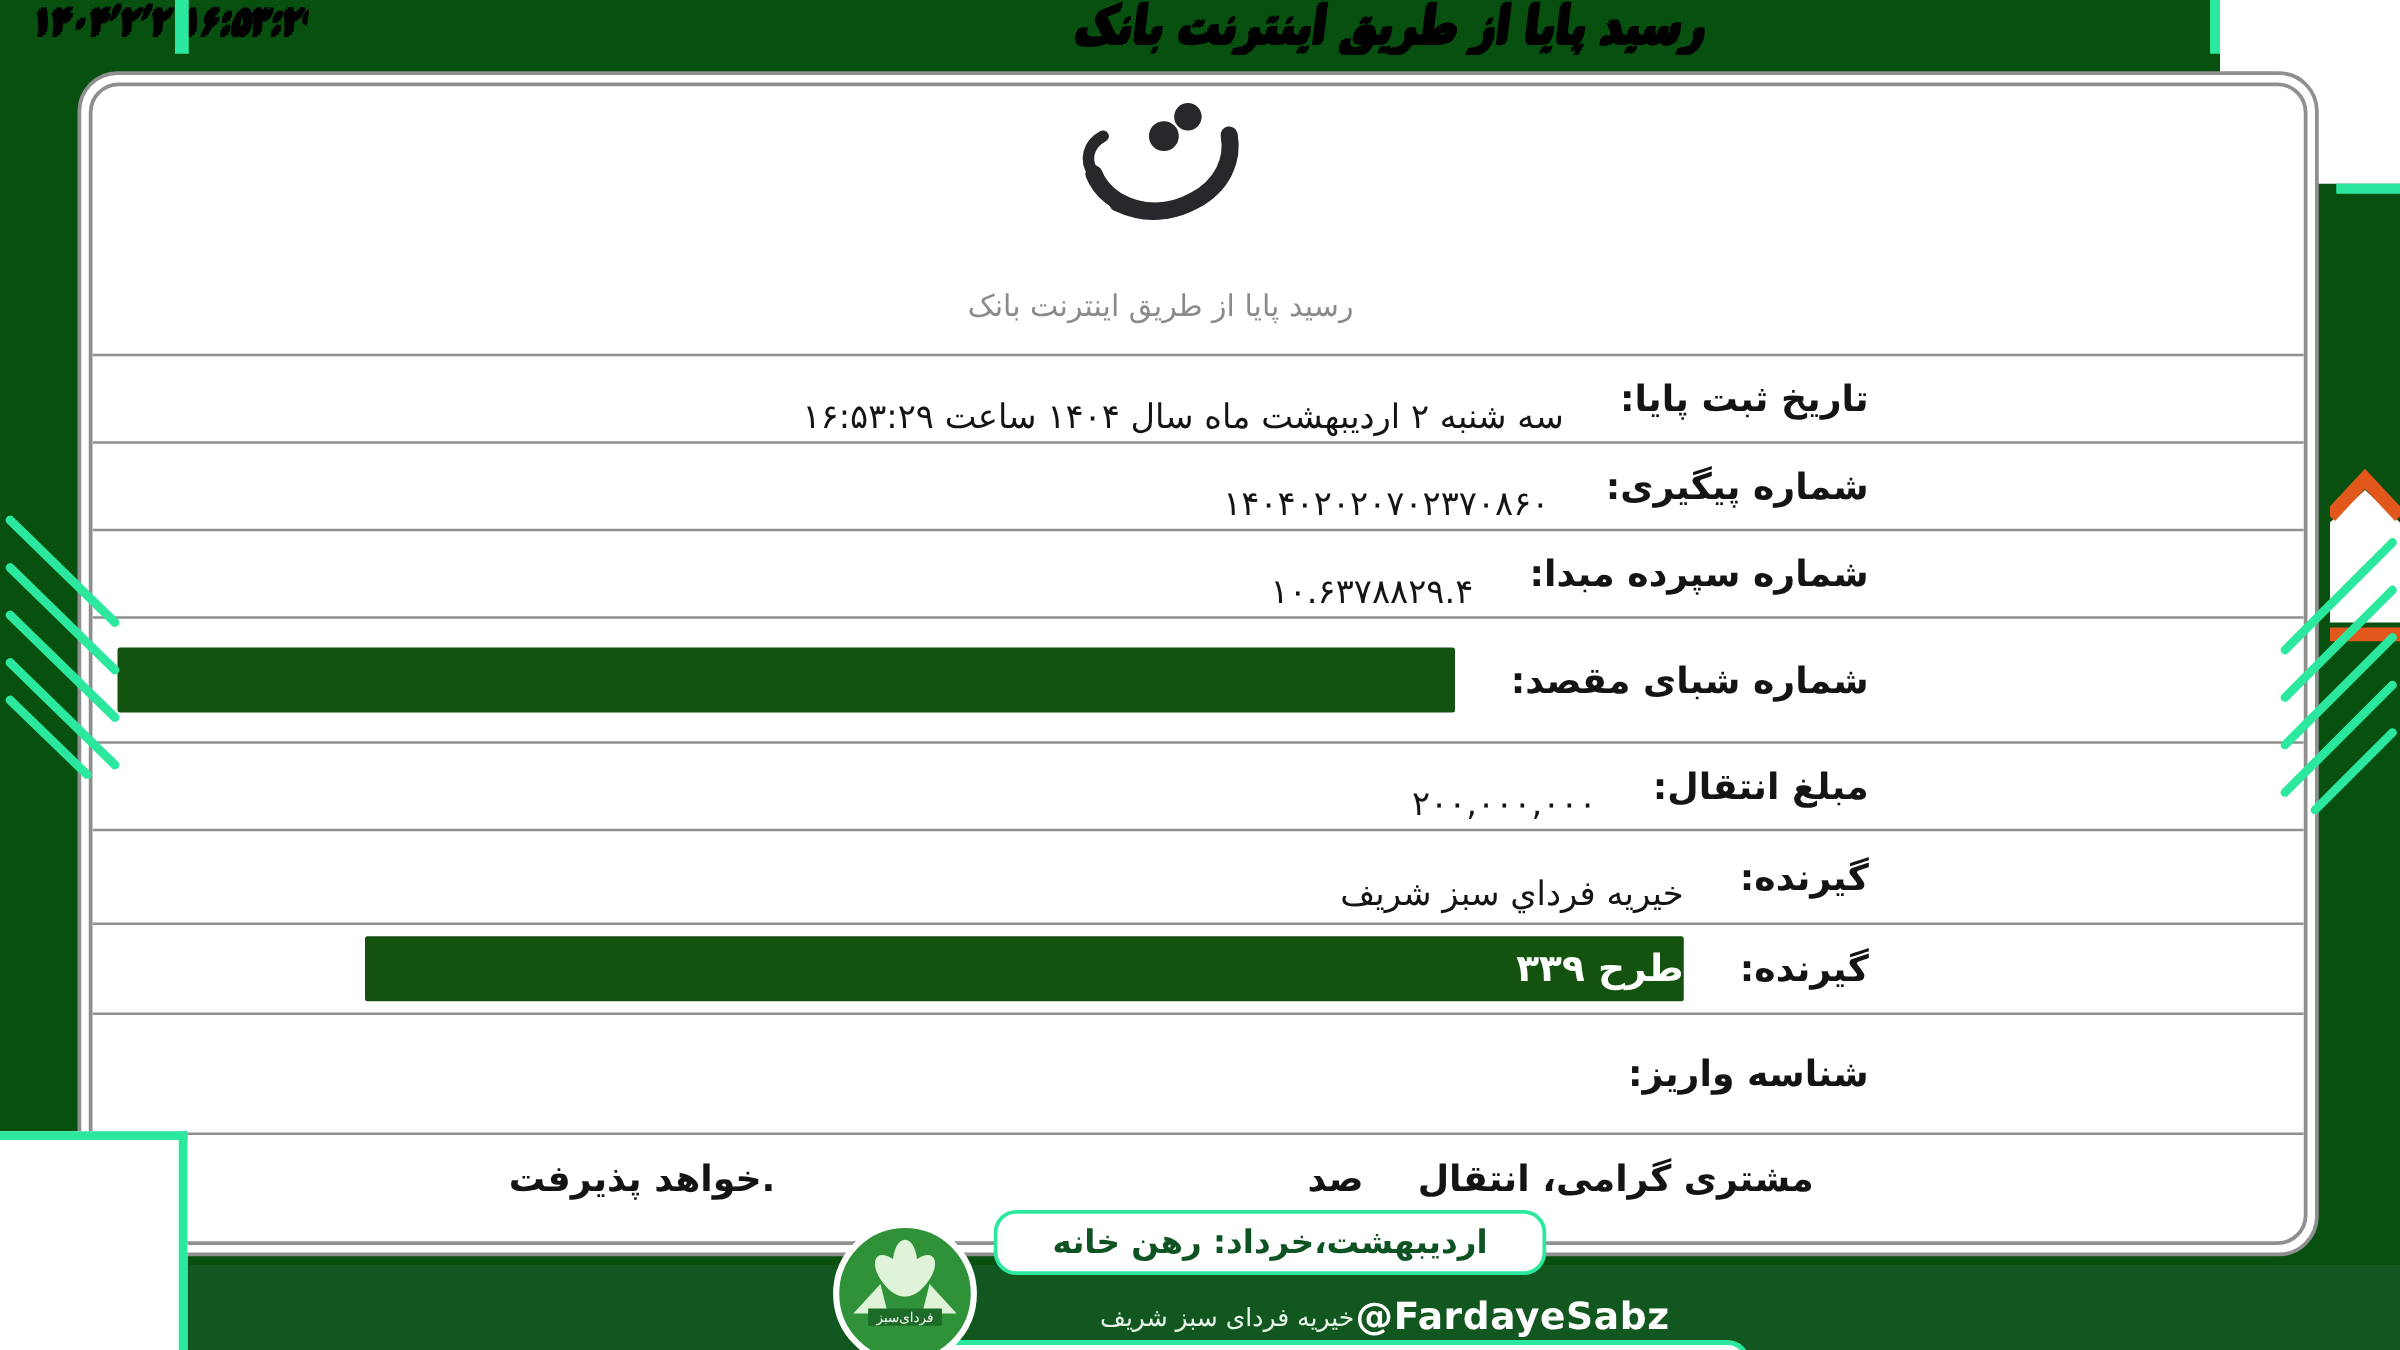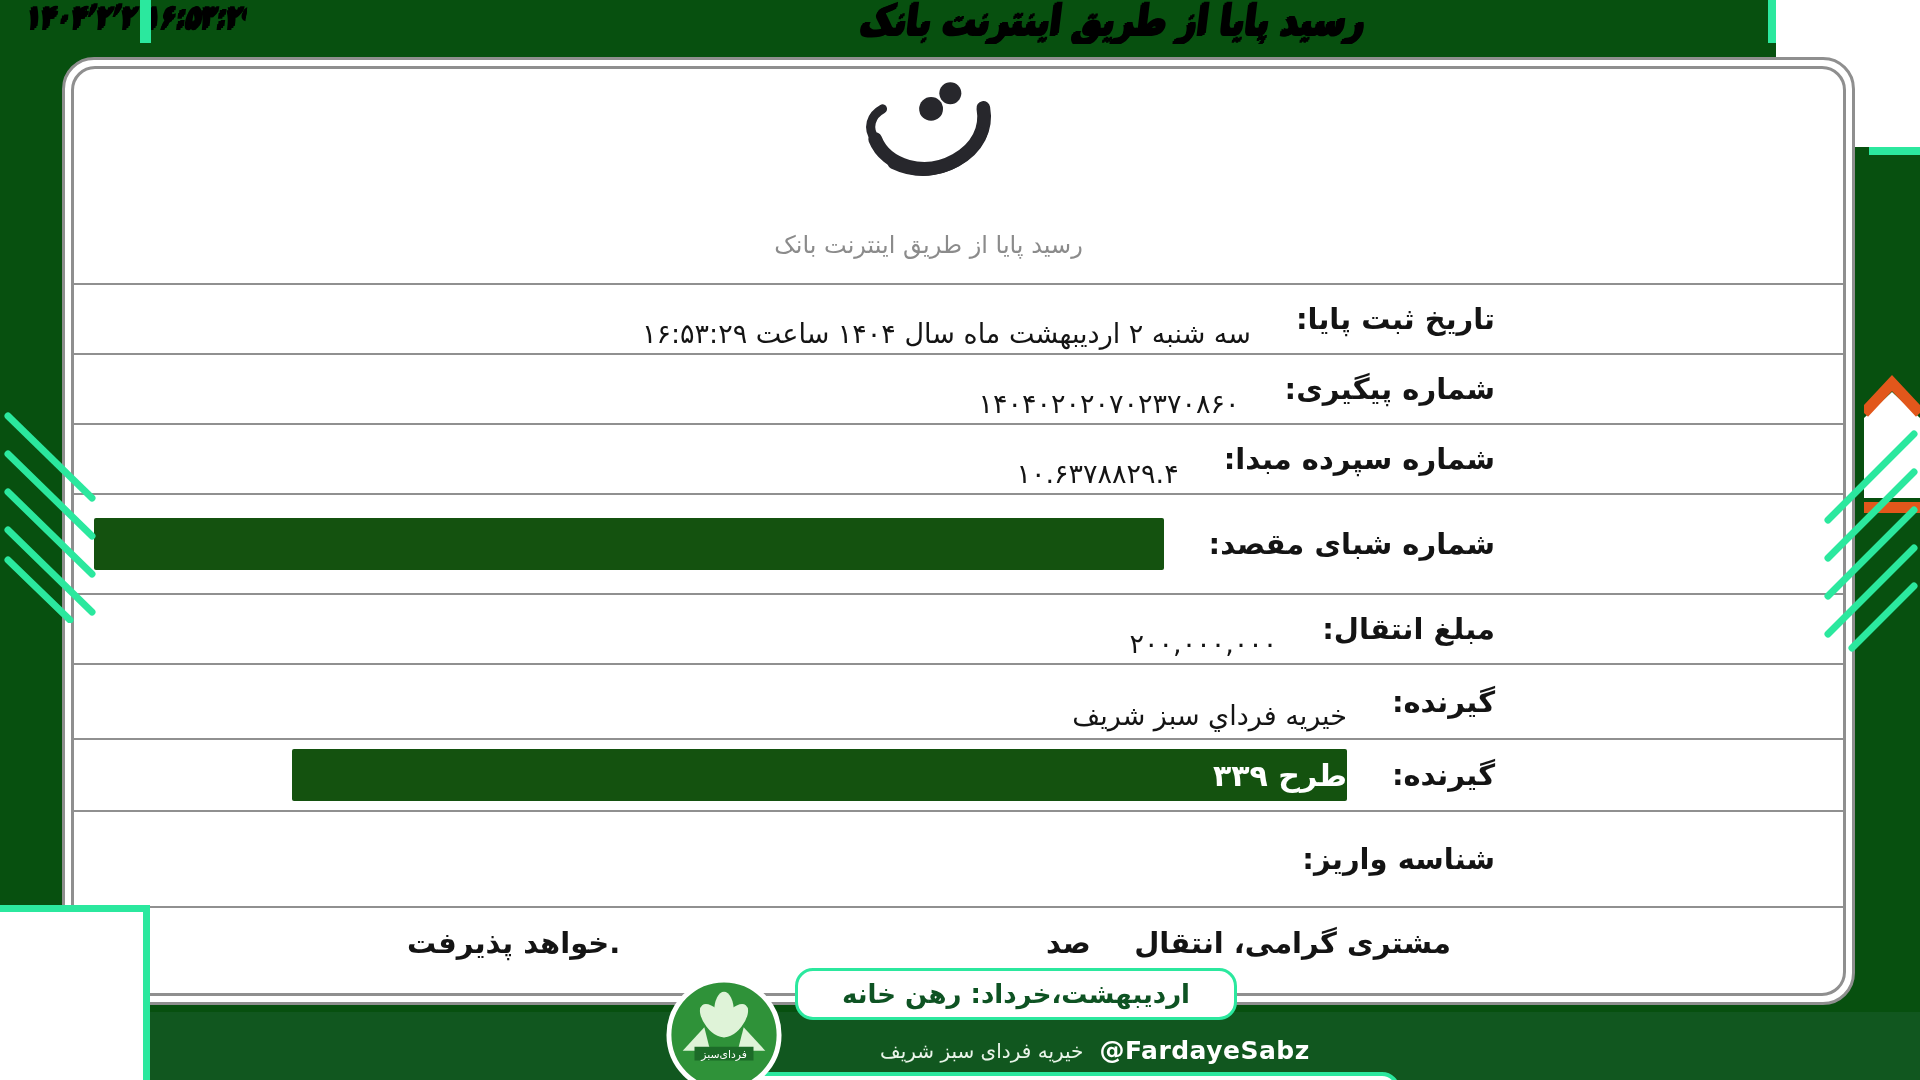--- a/index.html
+++ b/index.html
@@ -25,23 +25,23 @@
   .white-box-tr { position:absolute; left:1776px; top:0; width:144px; height:147px; background:#fff; }
   .mint-tr-left { position:absolute; left:1768px; top:0; width:8px;  height:43px; background:#2be89e; }
   .mint-tr-bottom { position:absolute; left:1869px; top:147px; width:51px; height:8px; background:#2be89e; }
 
   
   .white-box-bl { position:absolute; left:0; top:905px; width:150px; height:175px;
     background:#fff; border-top:7px solid #2be89e; border-right:7px solid #2be89e; z-index:3; }
 
   
   .bottom-bar { position:absolute; left:150px; top:1012px; width:1770px; height:68px; background:#11571f; z-index:2; }
-  .footer-line { position:absolute; left:880px; top:1036px; display:flex; align-items:center; gap:16px; z-index:4; }
+  .footer-line { position:absolute; left:880px; top:1036px; display:flex; align-items:center; gap:1px; z-index:4; }
   .footer-org    { color:#eaf5ea; font-size:20px; }
-  .footer-handle { color:#ffffff; font-size:25px; font-weight:bold; letter-spacing:.5px; }
+  .footer-handle { color:#ffffff; font-size:30px; font-weight:bold; letter-spacing:.5px; }
   .bottom-ribbon2 { position:absolute; left:700px; top:1072px; width:700px; height:40px;
     background:#fff; border:4px solid #2be89e; border-radius:18px; z-index:3; }
 
   
   .card {
     position:absolute; left:62px; top:57px; width:1793px; height:948px;
     background:#fff; border:3px solid #8f8f8f; border-radius:32px; padding:6px; z-index:2;
   }
   .card-inner {
     width:100%; height:100%; border:3px solid #8f8f8f; border-radius:24px;

